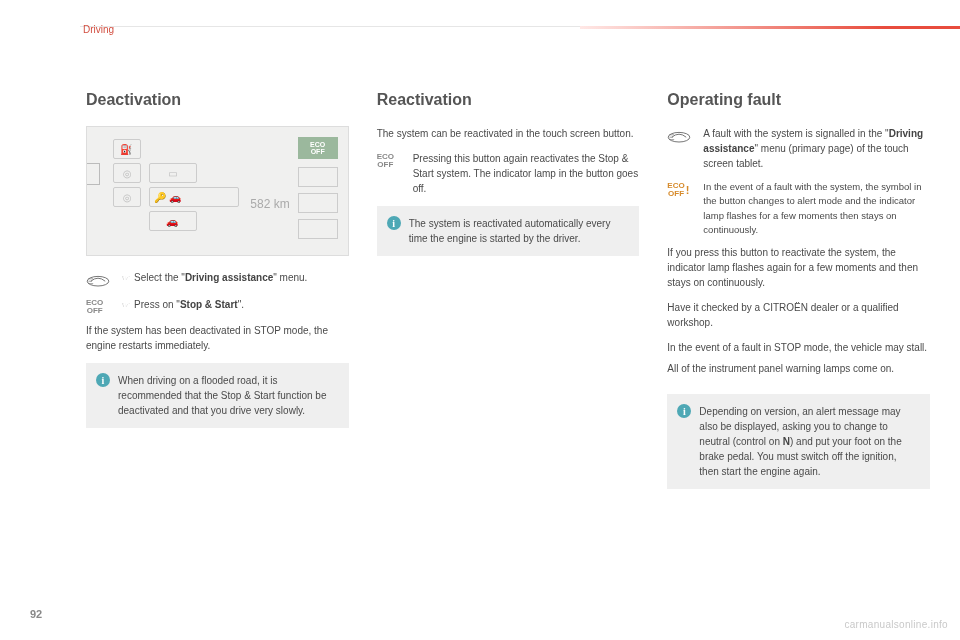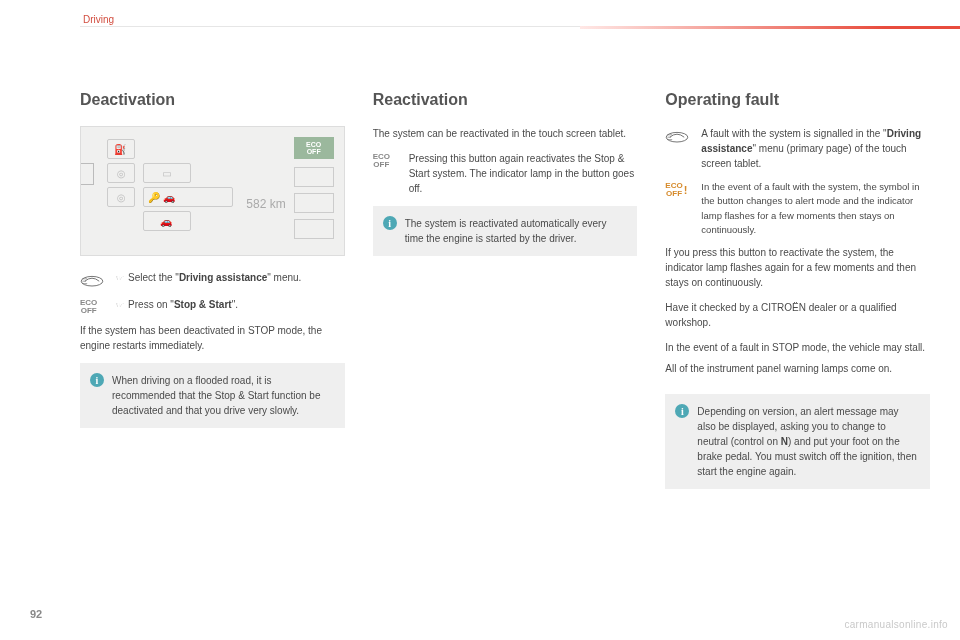--- a/index.html
+++ b/index.html
@@ -8,25 +8,25 @@
     width: 960px;
     height: 640px;
     background: #fff;
     position: relative;
     color: #4a4a4a;
     font-size: 10px;
     line-height: 1.5;
   }
   .accent-bar { position: absolute; top: 26px; right: 0; height: 3px; width: 380px; background: linear-gradient(to right, #ffe8e6, #e84c3d 80%); }
   .top-border { position: absolute; top: 26px; right: 380px; height: 1px; width: 500px; background: #e6e6e6; }
-  .section-label { position: absolute; top: 12px; left: 83px; color: #d24d3f; font-size: 10px; font-weight: 500; }
+  .section-label { position: absolute; top: 22px; left: 83px; color: #d24d3f; font-size: 10px; font-weight: 500; }
   .page-num { position: absolute; bottom: 18px; left: 30px; font-size: 11px; font-weight: 700; color: #888; }
   .watermark { position: absolute; bottom: 8px; right: 12px; font-size: 10px; color: #c9c9c9; font-weight: 500; letter-spacing: 0.3px; }
 
-  .columns { position: absolute; top: 88px; left: 80px; right: 30px; display: flex; gap: 28px; }
+  .columns { position: absolute; top: 88px; left: 86px; right: 30px; display: flex; gap: 28px; }
   .col { flex: 1; min-width: 0; }
 
   h2 { font-size: 16px; font-weight: 700; color: #555; margin-bottom: 14px; }
 
   .screenshot {
     width: 100%; height: 130px; background: #f0f0ef;
     border: 1px solid #ddd; padding: 10px 14px 10px 8px; position: relative; margin-bottom: 14px;
   }
   .scr-row { display:flex; align-items:center; gap:8px; height:24px; }
   .scr-tab { width:13px; height:22px; border:1px solid #bbb; background:#f0f0ef; position:absolute; left:0; top:36px; border-left:0;}
@@ -119,21 +119,21 @@
     <p>If the system has been deactivated in STOP mode, the engine restarts immediately.</p>
 
     <div class="note">
       <div class="i">i</div>
       <div class="t">When driving on a flooded road, it is recommended that the Stop &amp; Start function be deactivated and that you drive very slowly.</div>
     </div>
   </div>
 
   <div class="col">
     <h2>Reactivation</h2>
-    <p>The system can be reactivated in the touch screen tablet.</p>
+    <p>The system can be reactivated in the touch screen button.</p>
 
     <div class="step">
       <div class="icon-box">
         <div class="eco-off" style="white-space:pre;">ECO
 OFF</div>
       </div>
       <div>Pressing this button again reactivates the Stop &amp; Start system. The indicator lamp in the button goes off.</div>
     </div>
 
     <div class="note">

